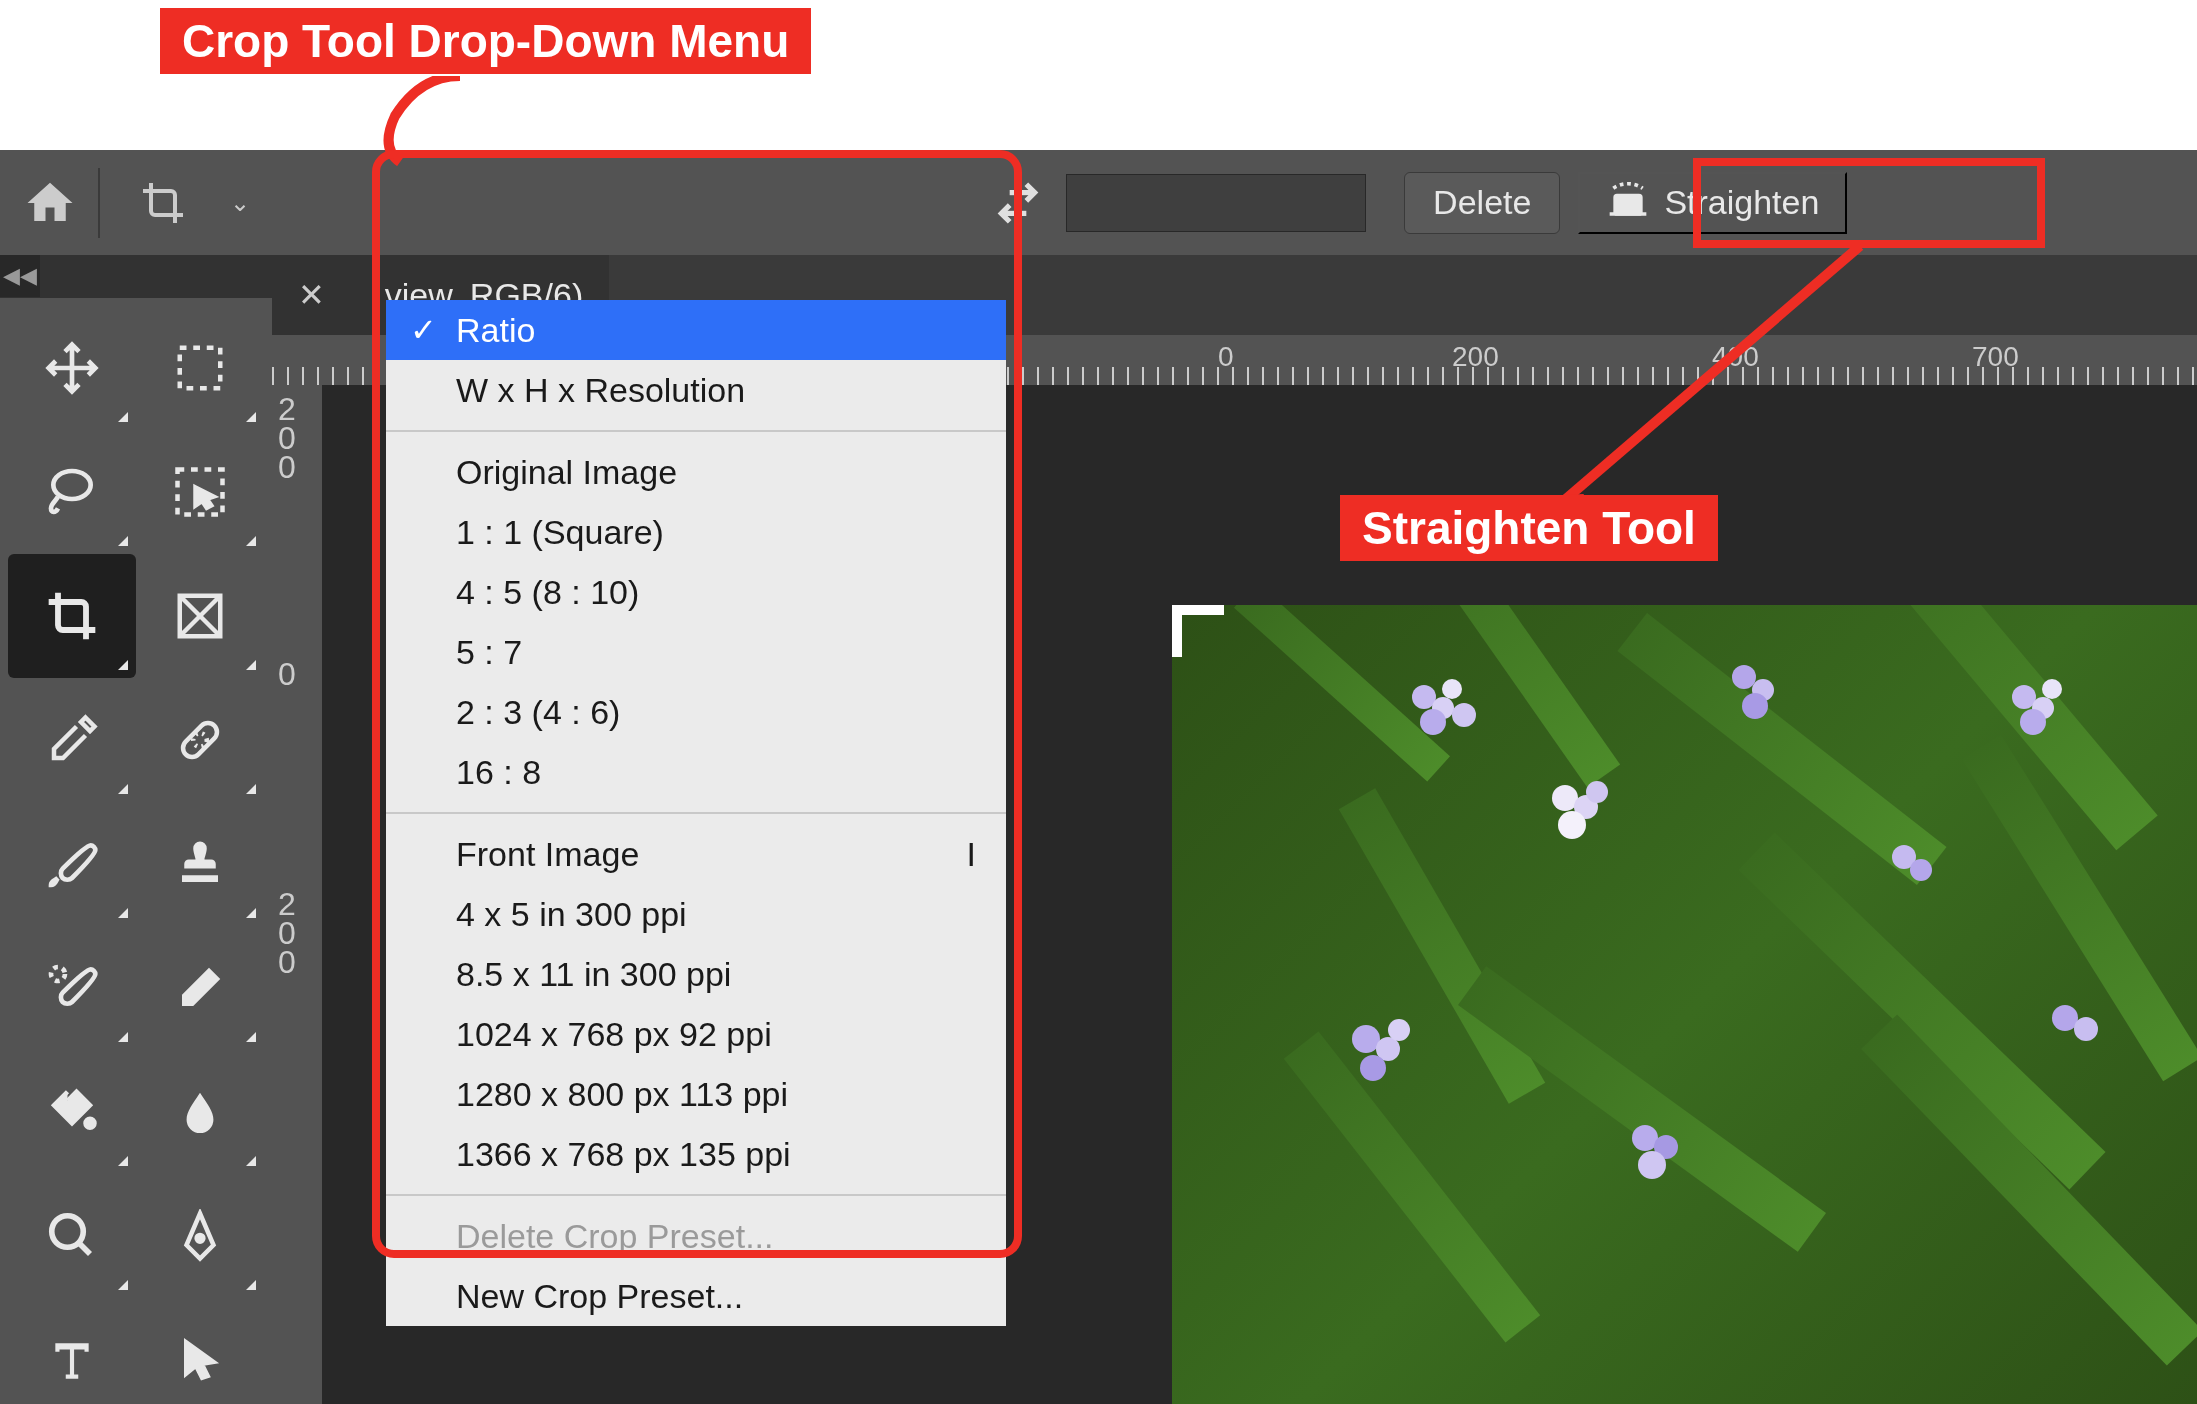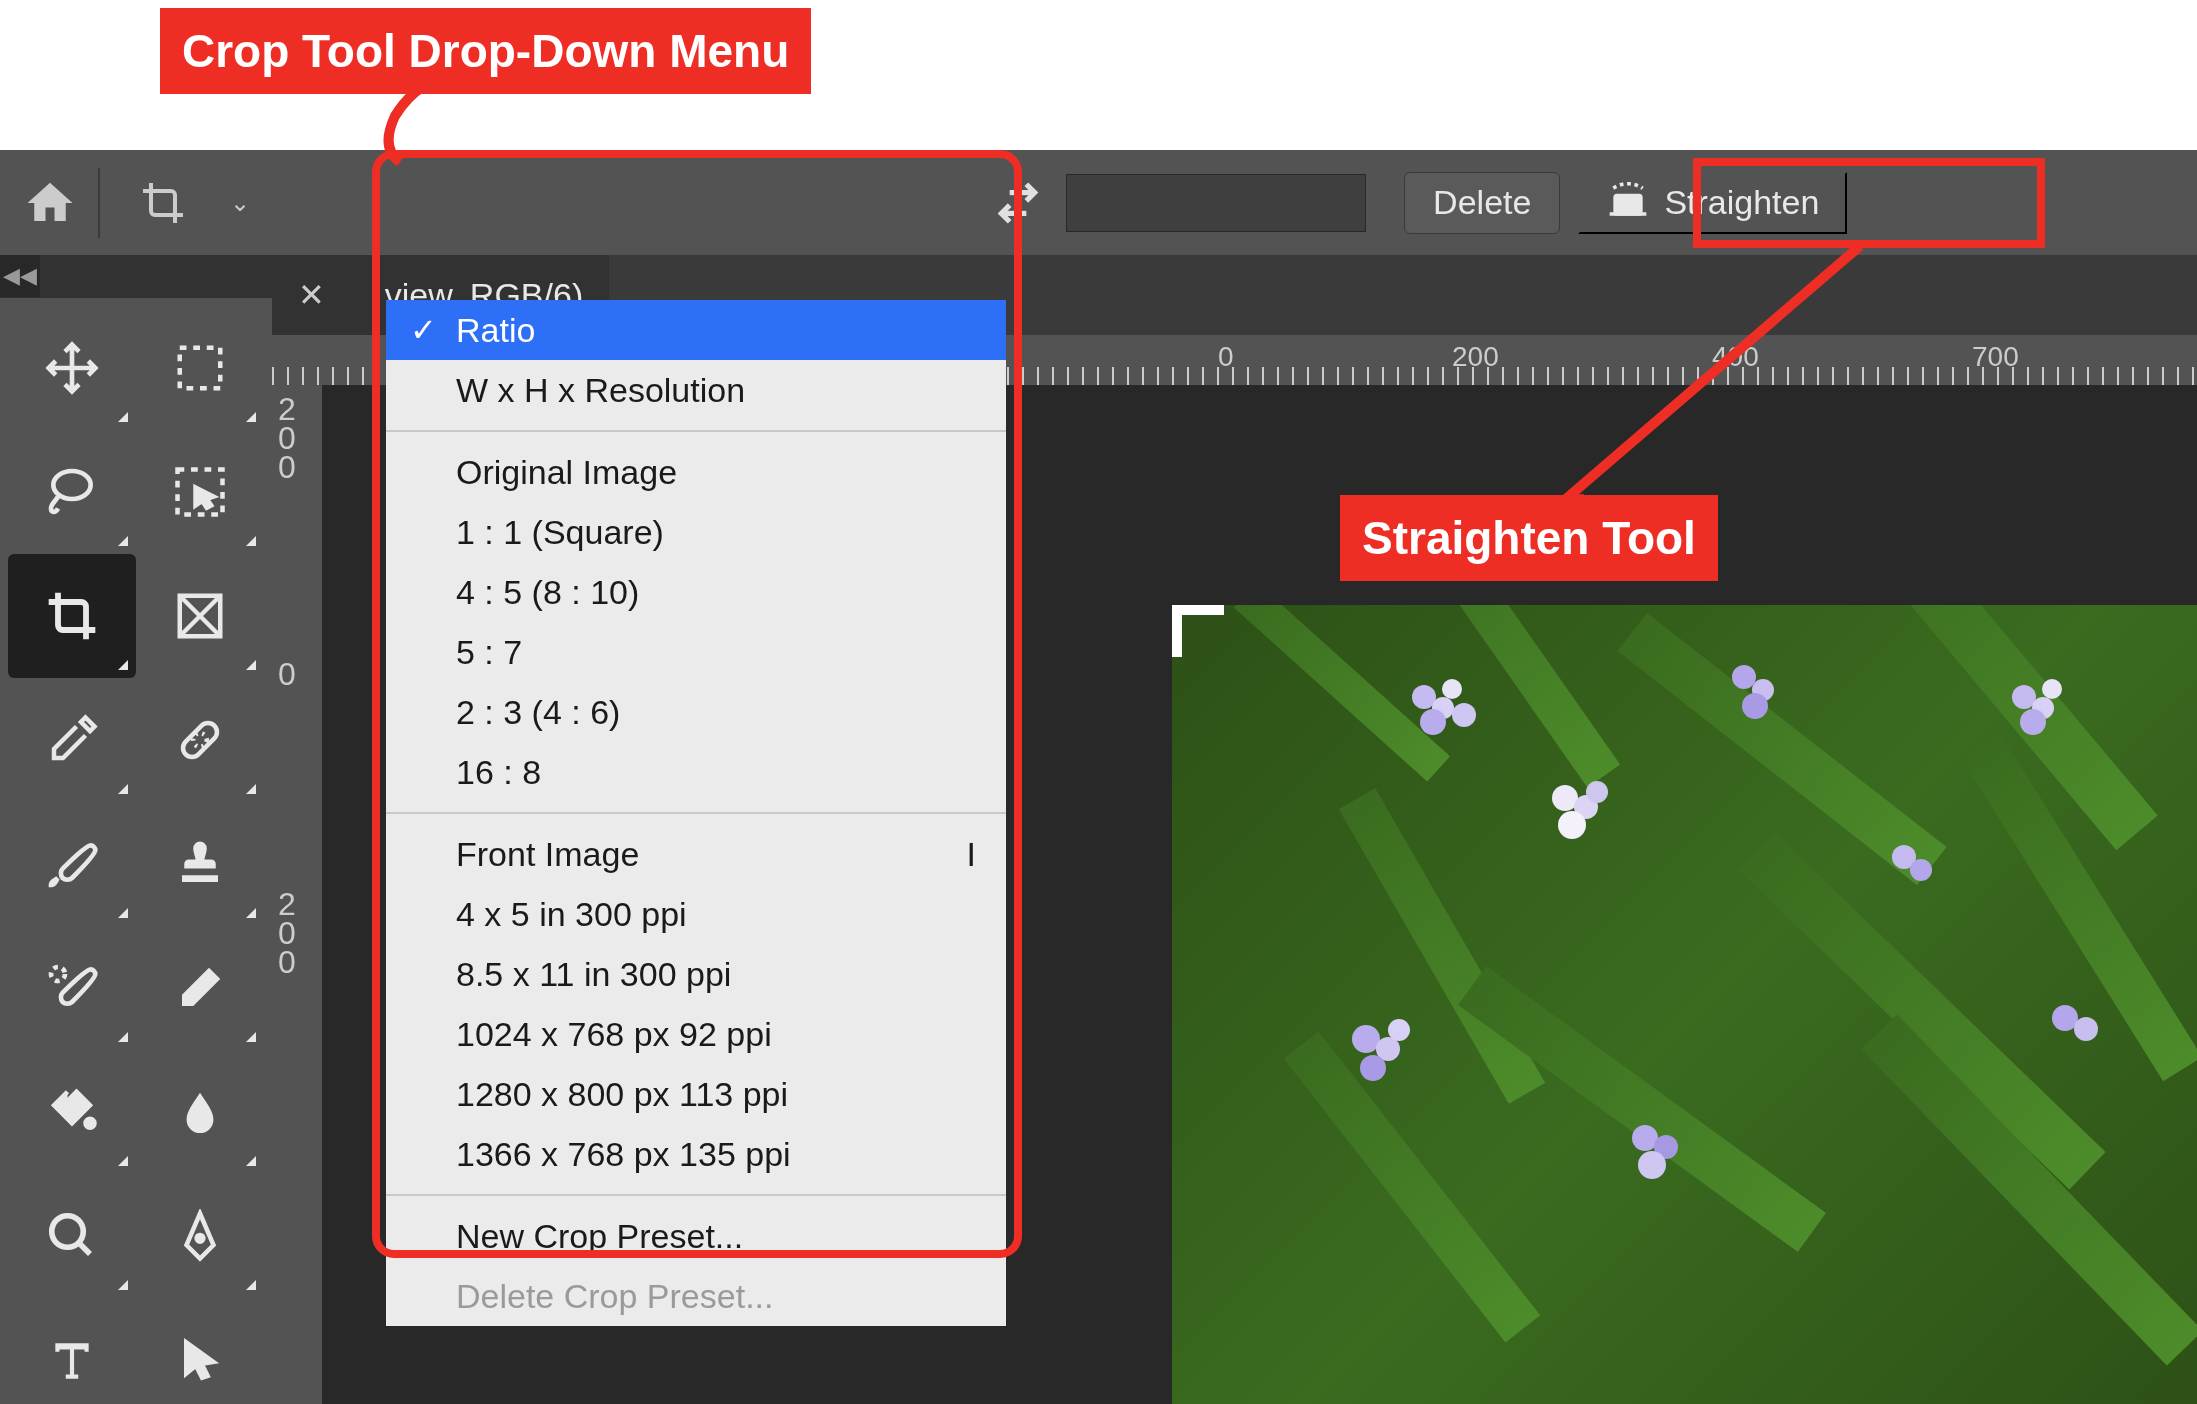--- a/index.html
+++ b/index.html
@@ -12,21 +12,21 @@
       overflow: hidden;
     }
     
     
     .annotation-label {
       position: absolute;
       background: #ee2d24;
       color: white;
       font-weight: bold;
       font-size: 46px;
-      padding: 16px 22px;
+      padding: 6px 22px;
       z-index: 100;
     }
     .annotation-box {
       position: absolute;
       border: 8px solid #ee2d24;
       border-radius: 22px;
       z-index: 99;
       pointer-events: none;
     }
     .annotation-arrow {
@@ -622,17 +622,17 @@
     <div class="menu-item">
       <span>Front Image</span>
       <span class="menu-shortcut">I</span>
     </div>
     <div class="menu-item">4 x 5 in 300 ppi</div>
     <div class="menu-item">8.5 x 11 in 300 ppi</div>
     <div class="menu-item">1024 x 768 px 92 ppi</div>
     <div class="menu-item">1280 x 800 px 113 ppi</div>
     <div class="menu-item">1366 x 768 px 135 ppi</div>
     <div class="menu-separator"></div>
+    <div class="menu-item disabled">Delete Crop Preset...</div>
     <div class="menu-item">New Crop Preset...</div>
-    <div class="menu-item disabled">Delete Crop Preset...</div>
   </div>
 
 </div>
 
 </body></html>

